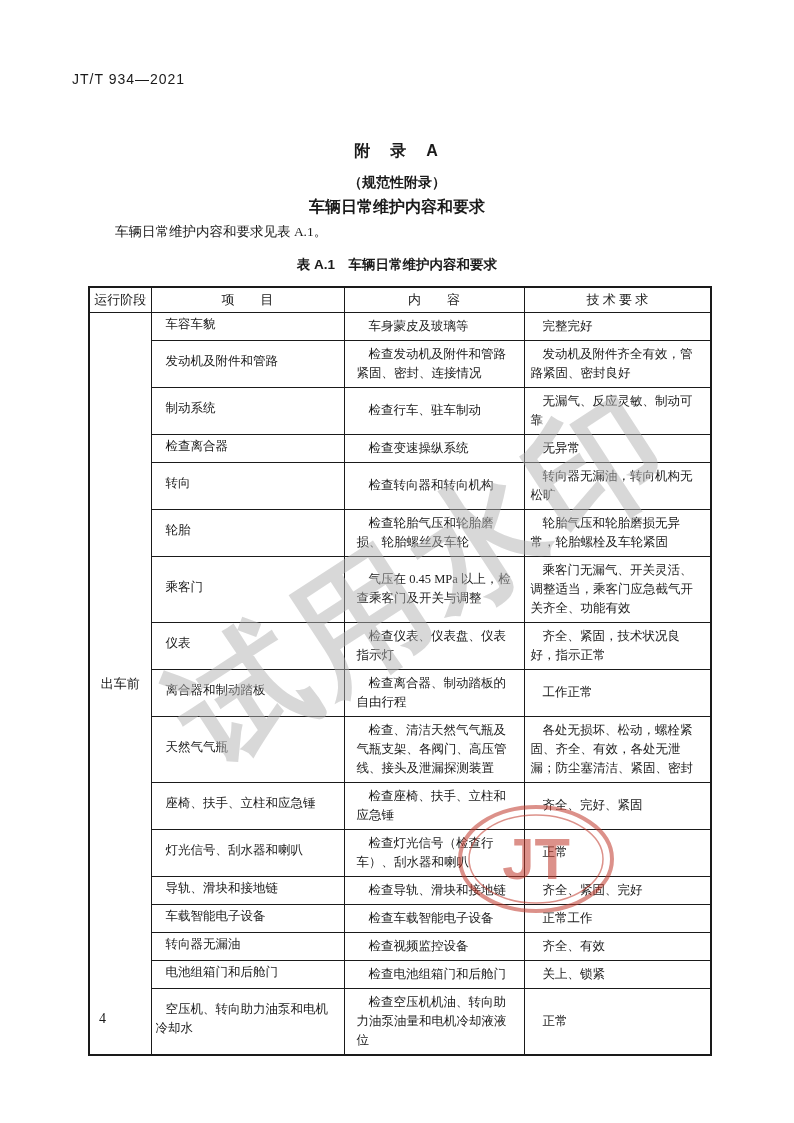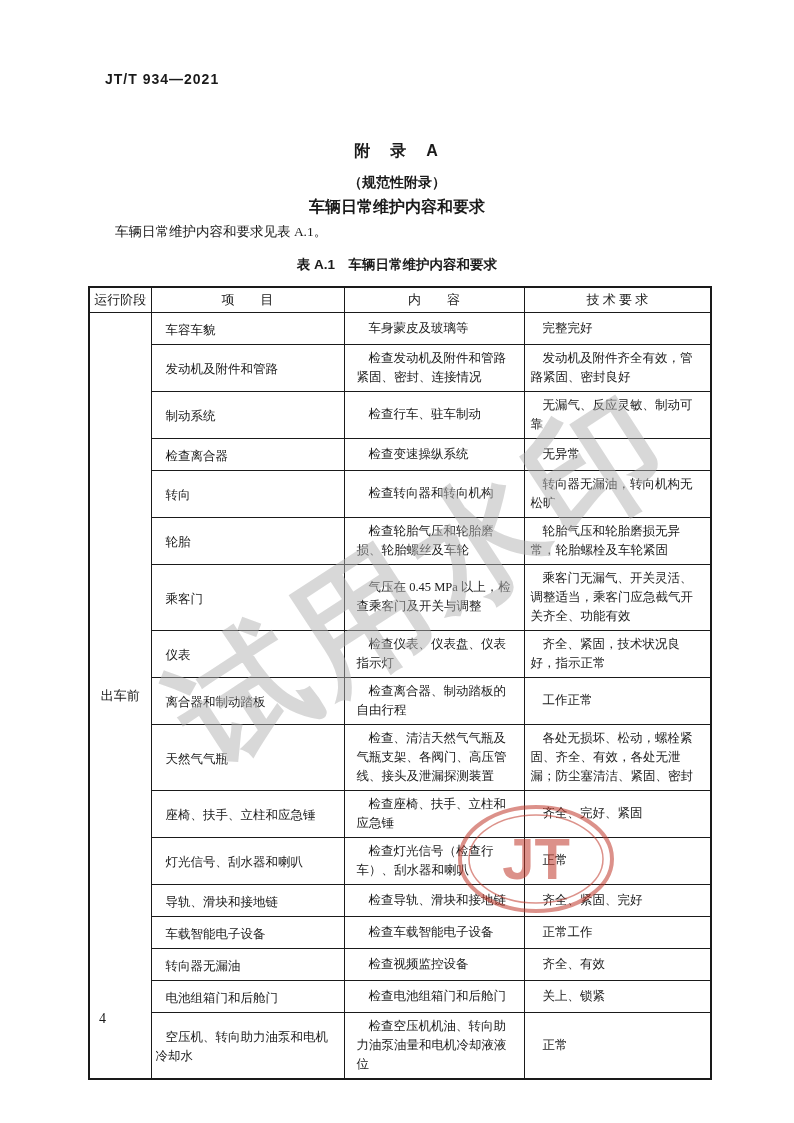--- a/index.html
+++ b/index.html
@@ -7,23 +7,23 @@
   .page {
     position:relative;
     width:794px; height:1123px;
     background:#ffffff;
     margin:0 auto;
     overflow:hidden;
     font-family:"Liberation Serif", serif;
     color:#1a1a1a;
   }
   .doc-code {
-    position:absolute; left:105px; top:71px;
+    position:absolute; left:72px; top:71px;
     font-family:"Liberation Sans", sans-serif;
-    font-size:14px; font-weight:bold; letter-spacing:1px;
+    font-size:14px; font-weight:normal; letter-spacing:1px;
   }
   .title-a, .title-note, .title-main, .table-caption {
     position:absolute; left:0; right:0; text-align:center;
     font-family:"Liberation Sans", sans-serif; font-weight:bold;
   }
   .title-a    { top:141px; font-size:16px; letter-spacing:2px; }
   .title-note { top:174px; font-size:14px; }
   .title-main { top:197px; font-size:16px; }
   .intro {
     position:absolute; left:88px; top:223px; width:622px;
@@ -39,21 +39,21 @@
   table.maint th, table.maint td {
     border:1px solid #1a1a1a;
     vertical-align:middle;
     font-weight:normal;
   }
   table.maint { border:2px solid #1a1a1a; }
   table.maint thead th {
     height:25px; text-align:center; font-size:13px; padding:2px;
   }
   .stage-cell { text-align:center; font-size:13px; }
-  .item-cell    { padding:8px 6px 4px 4px; text-indent:10px; }
+  .item-cell    { padding:0 6px 4px 4px; text-indent:10px; }
   .content-cell { padding:4px 6px 4px 12px; text-indent:12px; }
   .req-cell     { padding:4px 12px 4px 6px; text-indent:12px;margin-top:8px; }
 
   .page-number {
     position:absolute; left:99px; top:1011px;
     font-size:14px;
   }
 
   .wm-text {
     position:absolute; left:140px; top:480px; width:600px;

